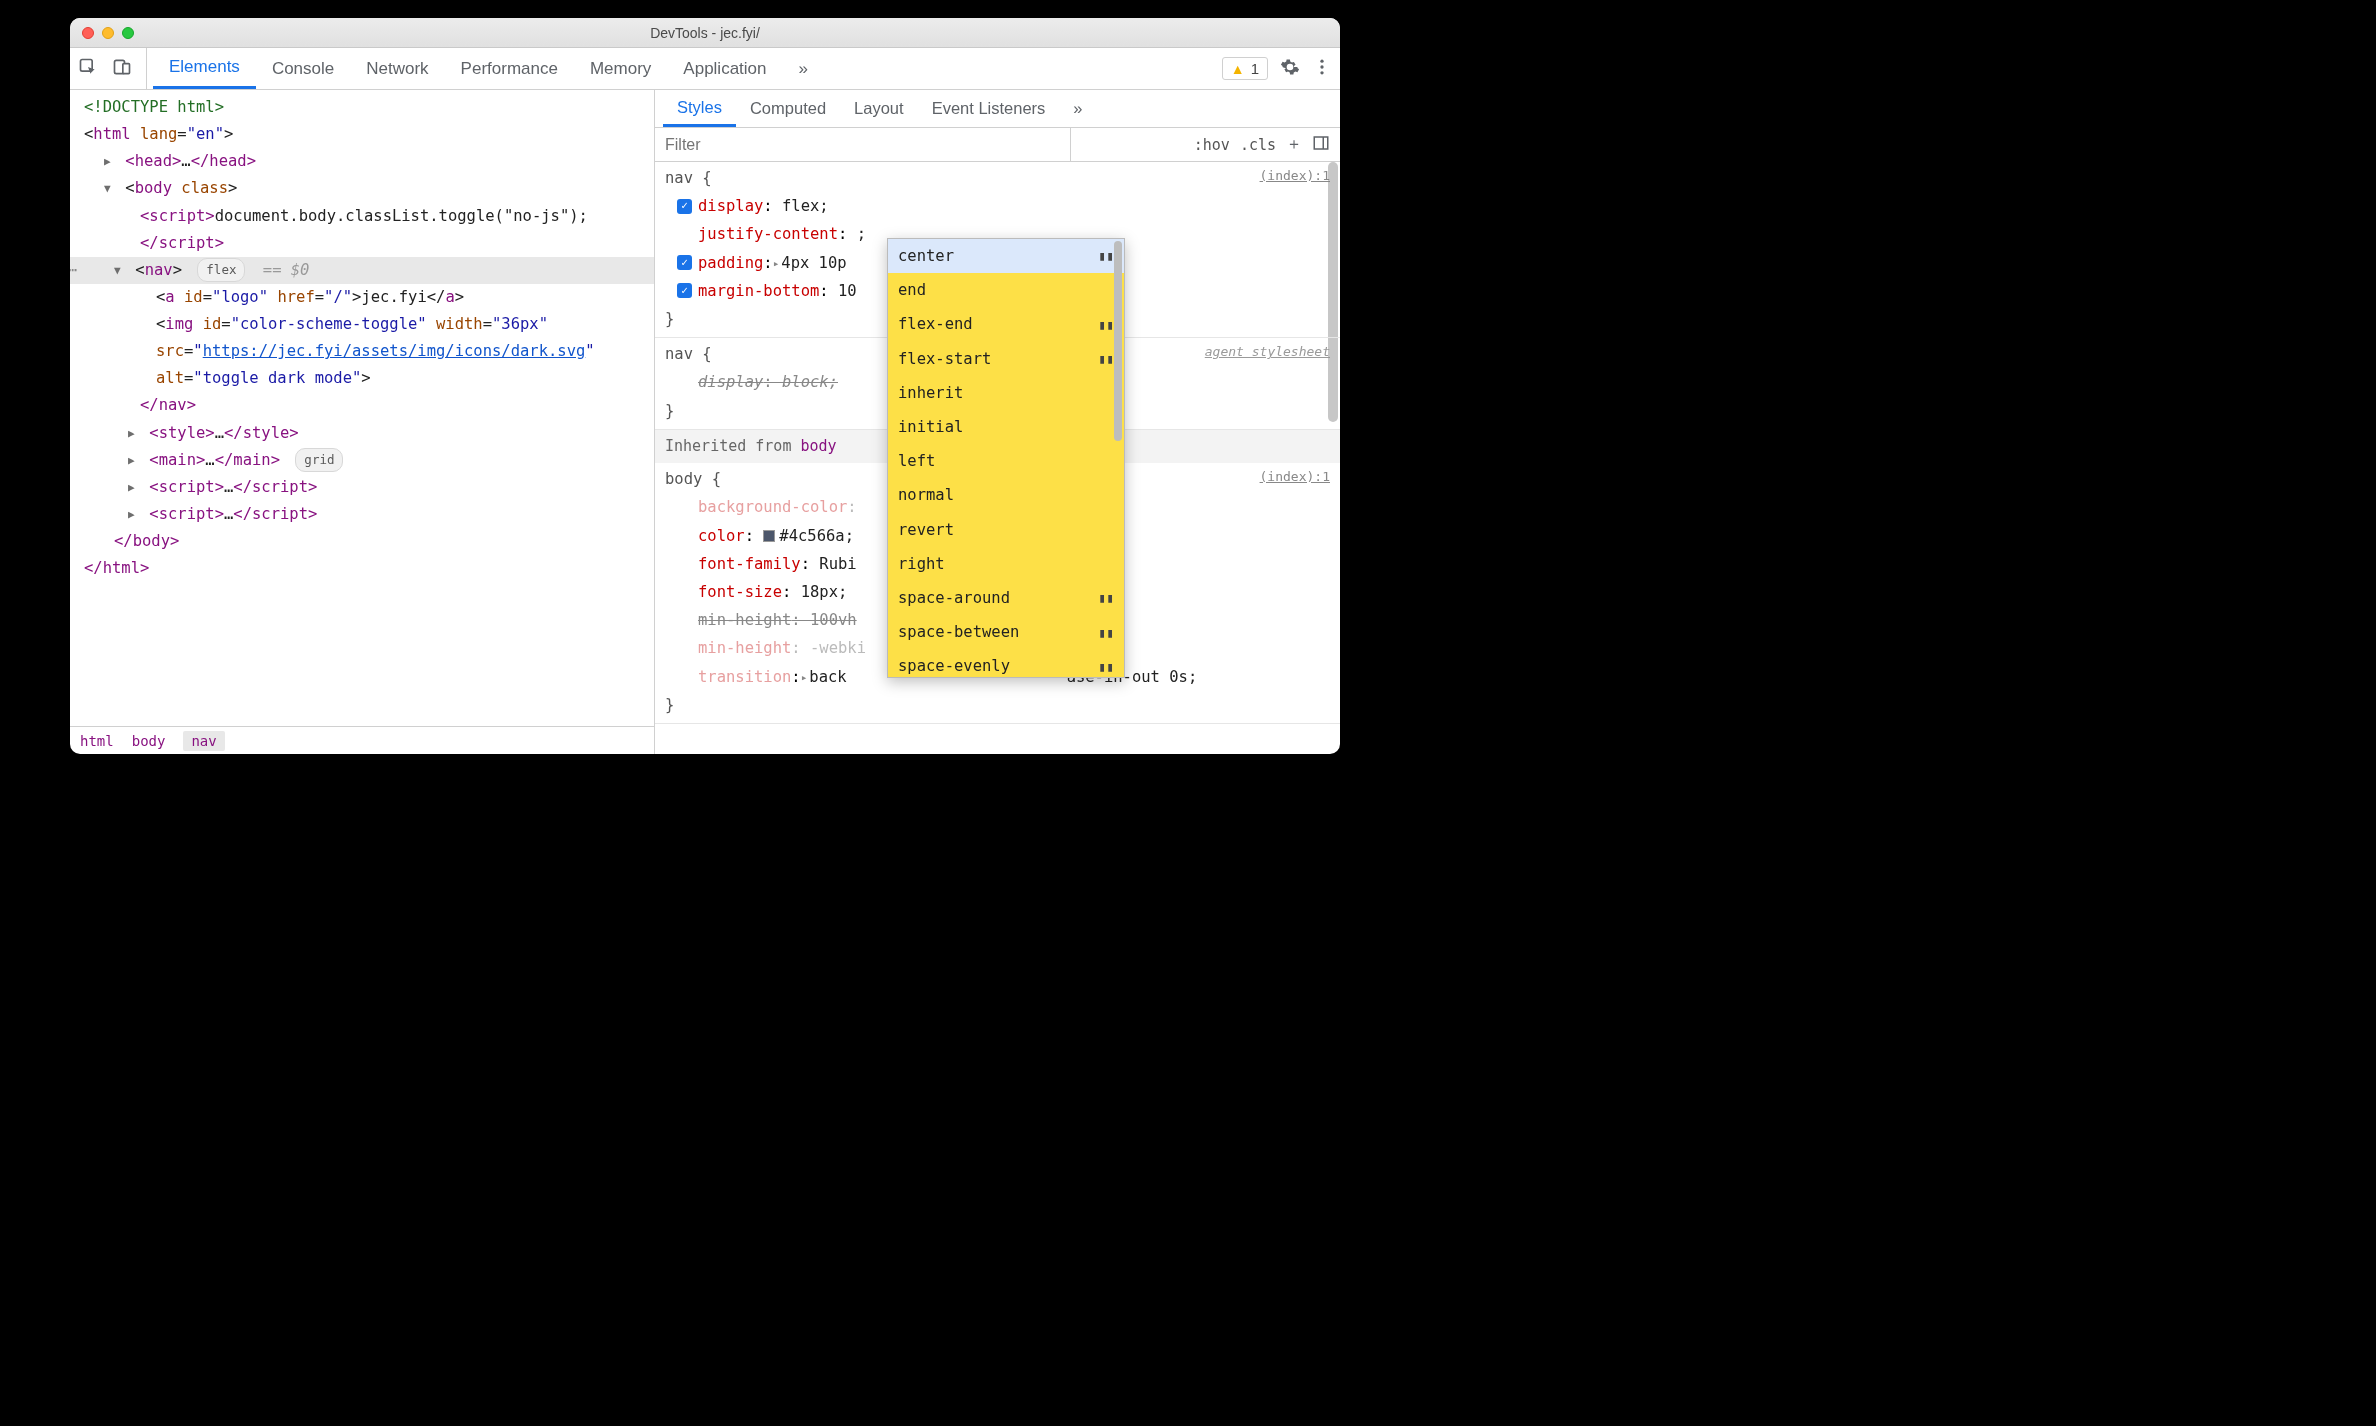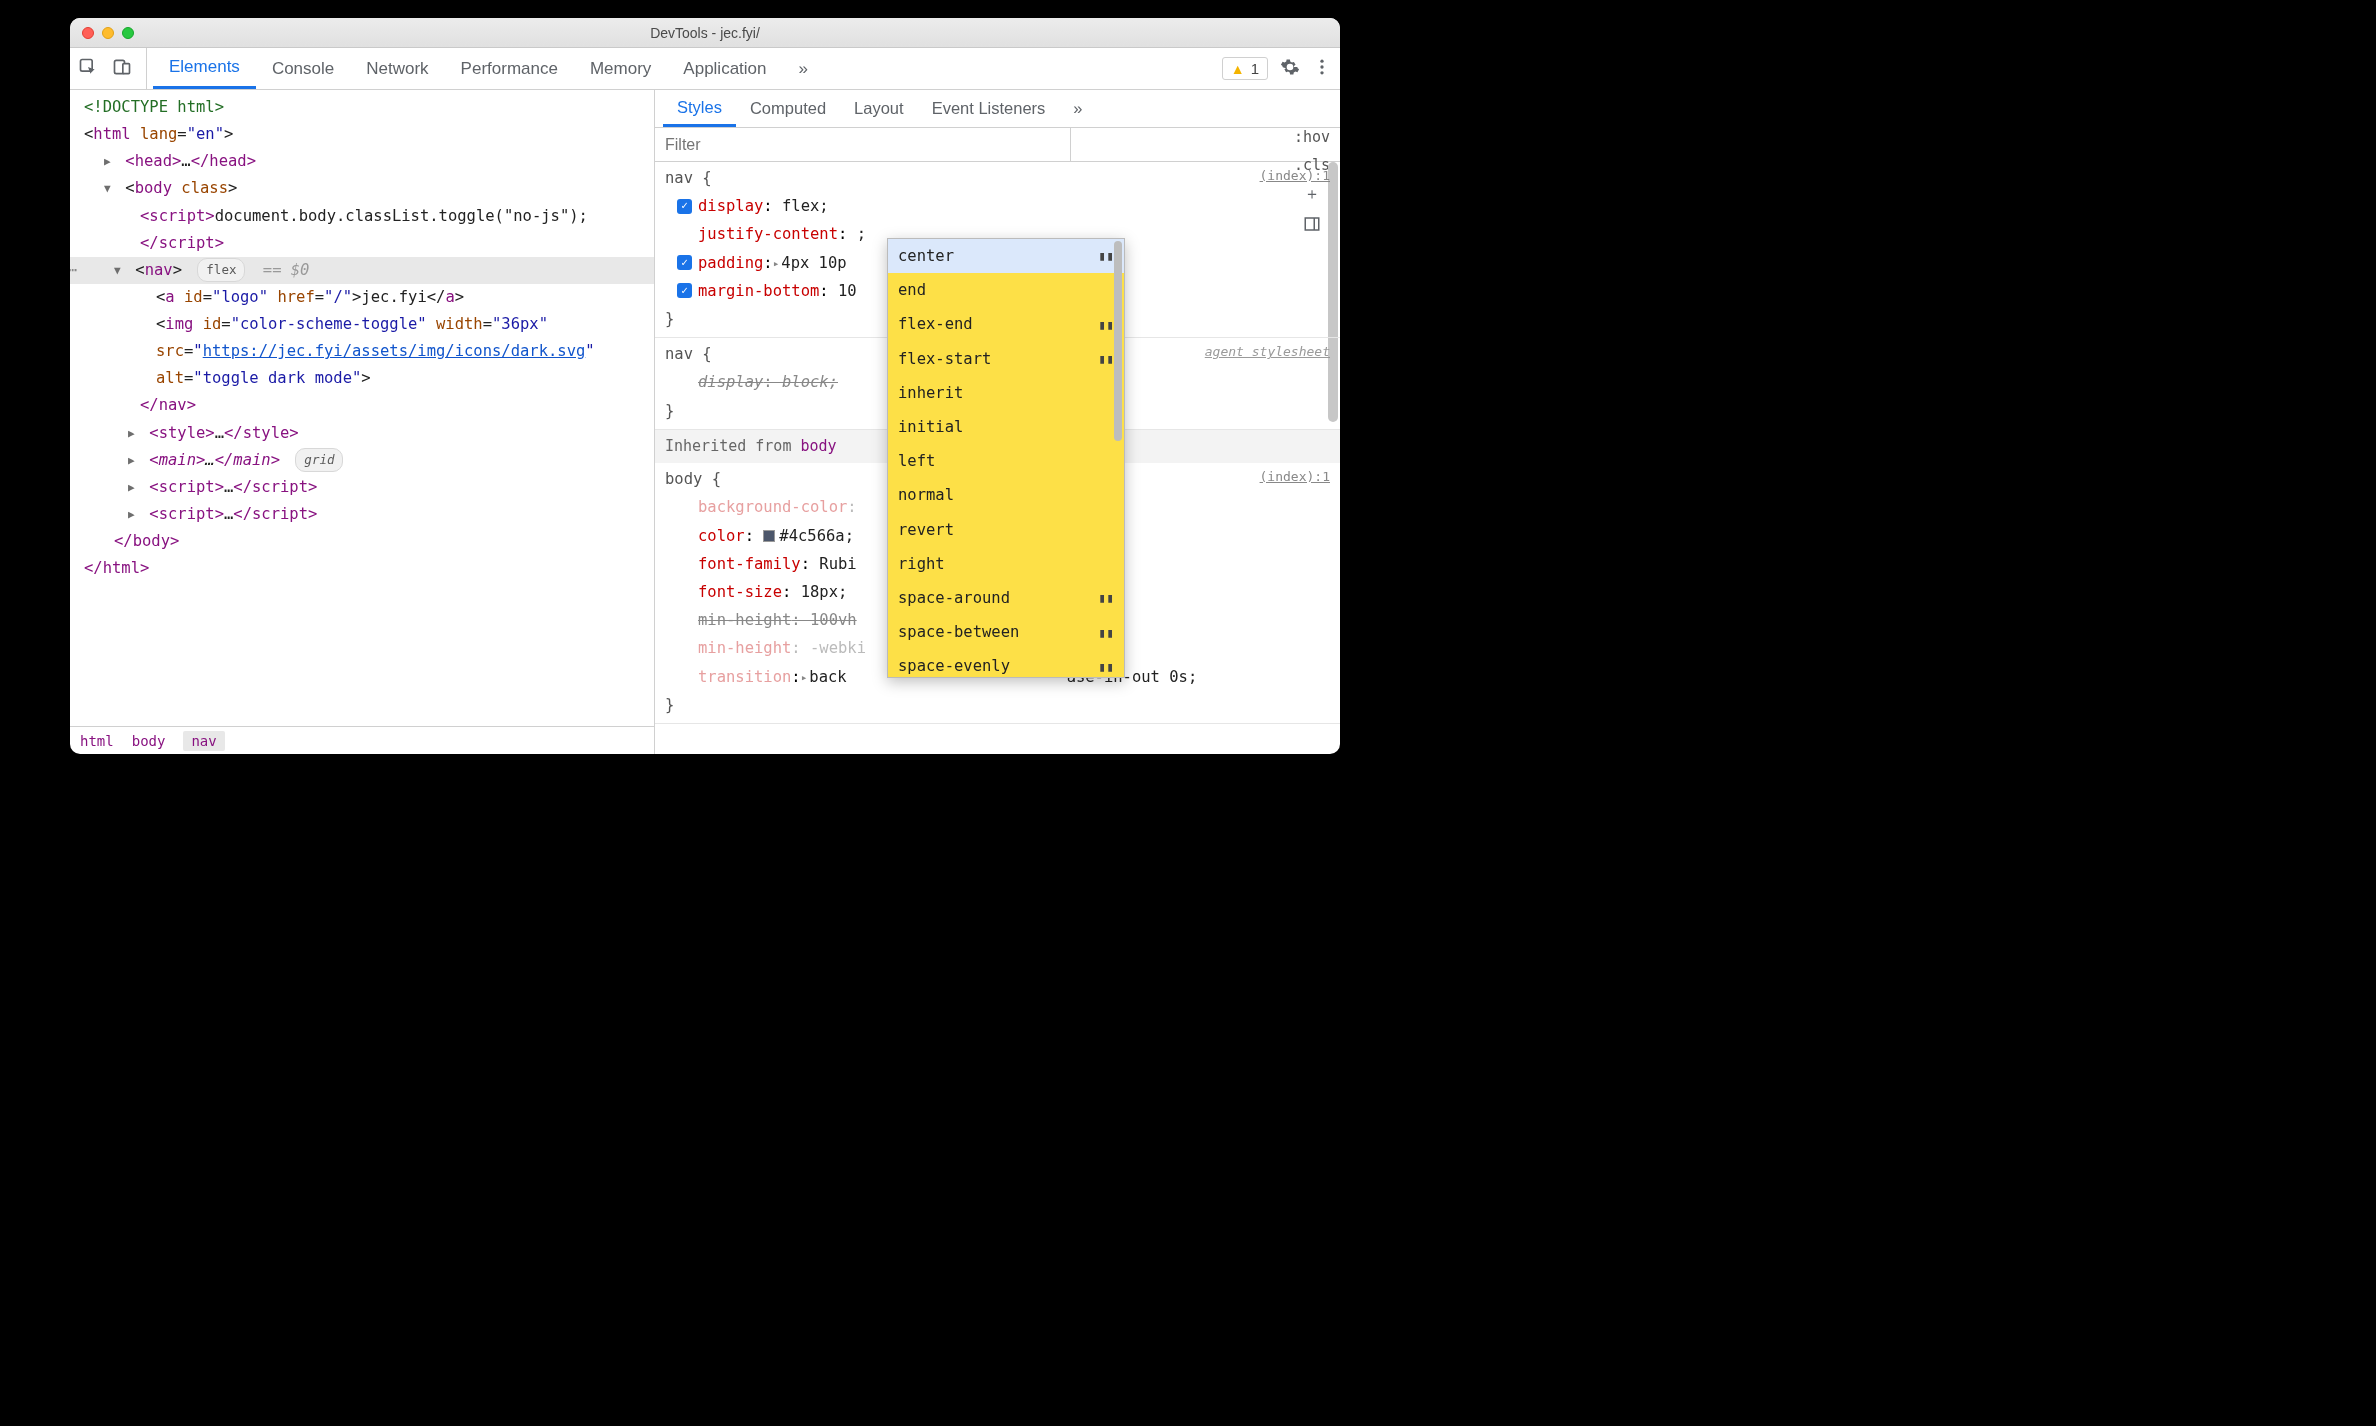--- a/index.html
+++ b/index.html
@@ -112,21 +112,21 @@
   .filterbar {
     height: 34px; border-bottom: 1px solid #d0d0d0;
     display: flex; 
   }
   .filter-input {
     flex: 0 0 auto; width: 416px; height: 100%;
     border: none; border-right: 1px solid #d0d0d0;
     padding: 0 10px; font-size: 16px; color: #888;
     outline: none;
   }
-  .filter-controls { display: flex; align-items: center; gap: 10px; margin-left: auto; padding: 0 10px; font-family: Menlo, Consolas, monospace; font-size: 15px; color: #555; flex-direction: column; }
+  .filter-controls { display: flex; align-items: center; gap: 10px; margin-left: auto; padding: 0 10px; font-family: Menlo, Consolas, monospace; font-size: 15px; color: #555; }
   .fc { cursor: default; }
   .plus, .panel-icn { font-size: 16px; color: #5f6368; }
   .styles {
     flex: 1; overflow: auto; position: relative;
     font-family: Menlo, Consolas, monospace;
     font-size: 15.5px; line-height: 1.82;
   }
   .rule { padding: 2px 10px 4px 10px; border-bottom: 1px solid #e6e6e6; position: relative; }
   .selector { color: #555; }
   .prop { color: #c80000; }
@@ -255,21 +255,21 @@
           <span>&lt;<span class="tag">a</span> <span class="attr">id</span>=<span class="val">"logo"</span> <span class="attr">href</span>=<span class="val">"/"</span>&gt;<span class="txt">jec.fyi</span>&lt;/<span class="tag">a</span>&gt;</span>
         </div>
         <div class="indent4" style="padding-left:72px;">
           <span>&lt;<span class="tag">img</span> <span class="attr">id</span>=<span class="val">"color-scheme-toggle"</span> <span class="attr">width</span>=<span class="val">"36px"</span> <span class="attr">src</span>=<span class="val">"<span class="link">https://jec.fyi/assets/img/icons/dark.svg</span>"</span> <span class="attr">alt</span>=<span class="val">"toggle dark mode"</span>&gt;</span>
         </div>
         <div class="indent3" style="padding-left:56px;"><span class="tag">&lt;/nav&gt;</span></div>
         <div class="indent3" style="padding-left:44px;">
           <span class="tri">▶</span>
           <span><span class="tag">&lt;style&gt;</span><span class="txt">…</span><span class="tag">&lt;/style&gt;</span></span>
         </div>
-        <div class="indent3" style="padding-left:44px;font-style:italic;">
+        <div class="indent3" style="padding-left:44px;">
           <span class="tri">▶</span>
           <span><span class="tag">&lt;main&gt;</span><span class="txt">…</span><span class="tag">&lt;/main&gt;</span></span>
           <span class="badge">grid</span>
         </div>
         <div class="indent3" style="padding-left:44px;">
           <span class="tri">▶</span>
           <span><span class="tag">&lt;script&gt;</span><span class="txt">…</span><span class="tag"><span>&lt;/</span><span>script&gt;</span></span></span>
         </div>
         <div class="indent3" style="padding-left:44px;">
           <span class="tri">▶</span>

